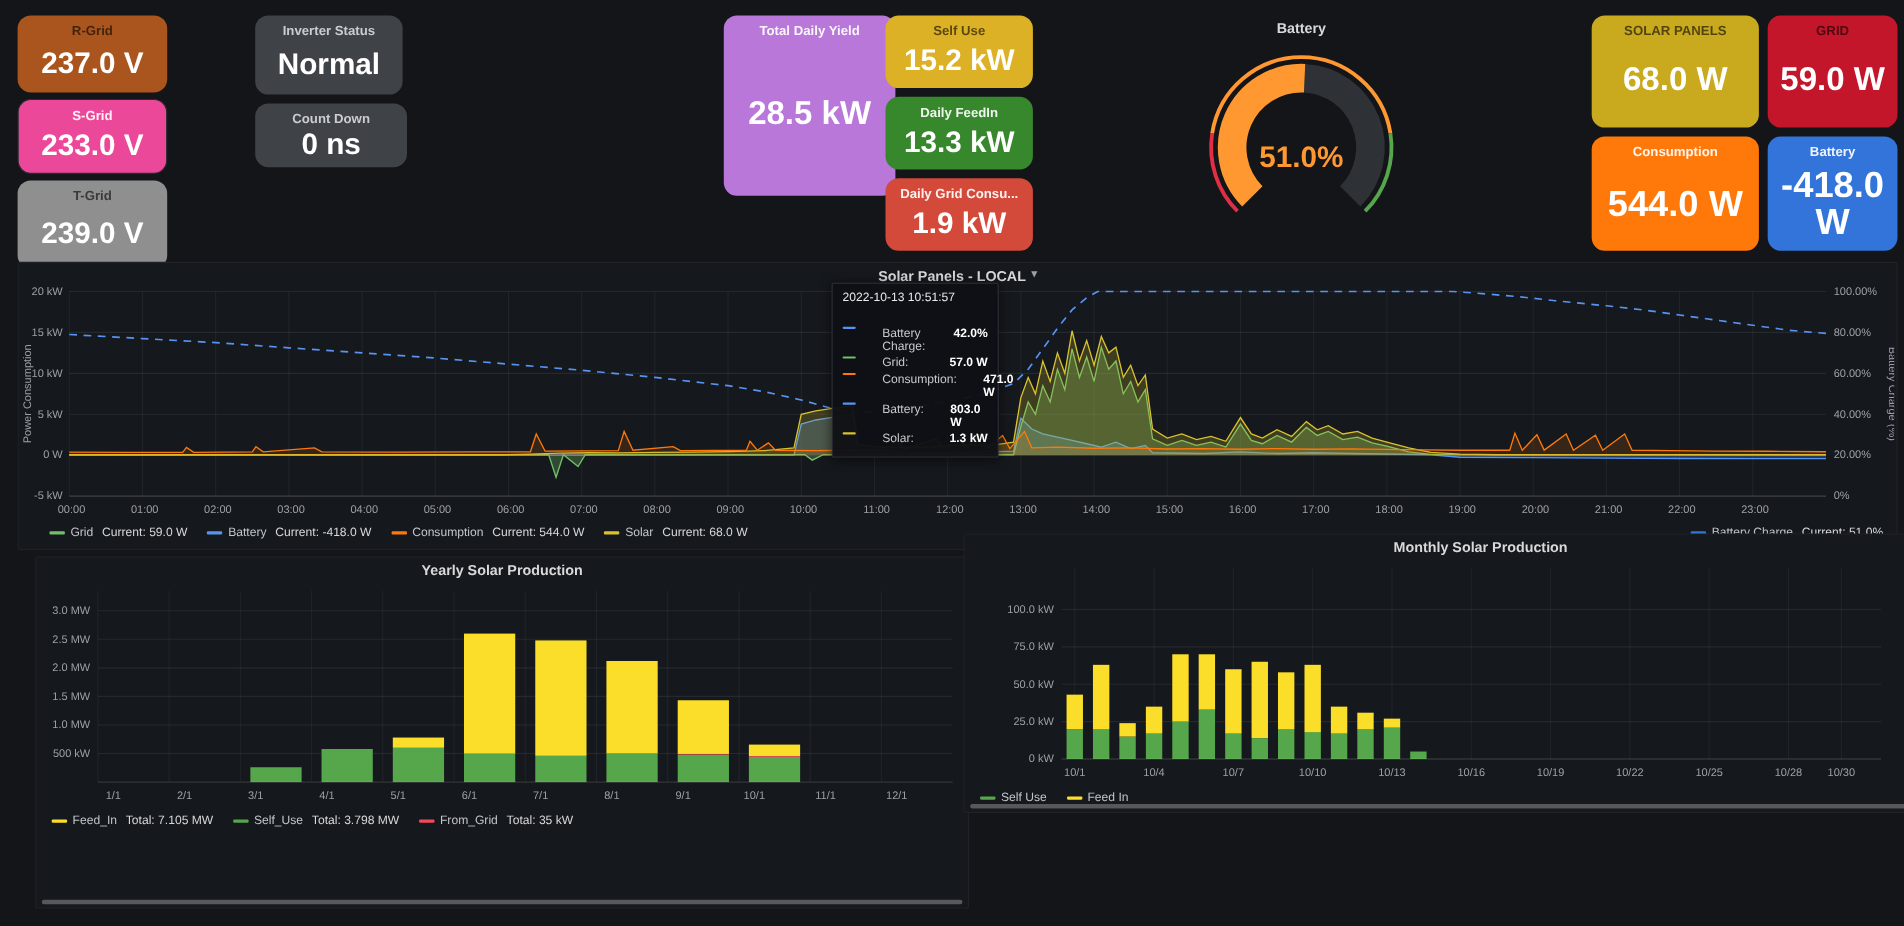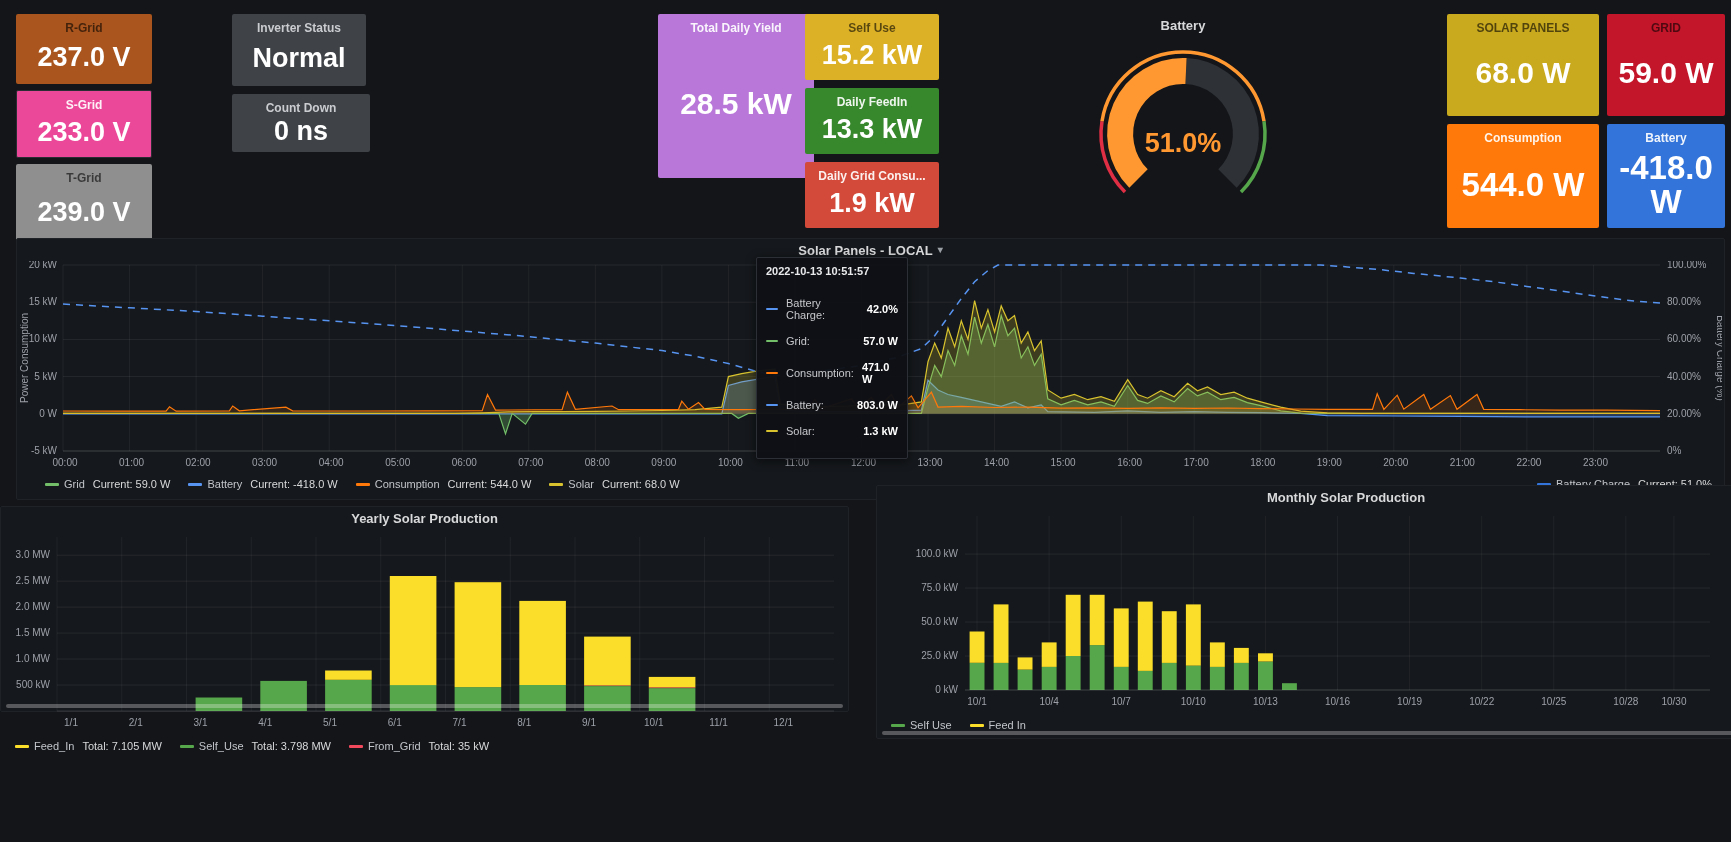--- a/index.html
+++ b/index.html
@@ -1,18 +1,18 @@
 <!DOCTYPE html>
 <html><head>
 <meta charset="utf-8">
 <style>
 *{box-sizing:border-box;margin:0;padding:0}
 html,body{width:1731px;height:842px}
 body{background:#131519;font-family:"Liberation Sans",sans-serif;position:relative;overflow:hidden;color:#d8d9da}
-.stat{position:absolute;border-radius:2px;display:flex;flex-direction:column;align-items:center;padding:7px 4px 4px 4px}
+.stat{position:absolute;border-radius:12px;display:flex;flex-direction:column;align-items:center;padding:7px 4px 4px 4px}
 .stat-title{font-size:12px;font-weight:700;line-height:1.2;white-space:nowrap}
 .stat-value{flex:1;display:flex;align-items:center;justify-content:center;font-weight:700;color:#fff;text-align:center;line-height:1.02}
 .v-md{font-size:27px}.v-lg{font-size:30px}.v-xl{font-size:33px}
 .t-light{color:rgba(255,255,255,0.92)}
 .t-dark{color:rgba(0,0,0,0.6)}
 .t-gray{color:#caccd0}
 #p-rgrid{left:16px;top:14px;width:136px;height:70px}
 #p-sgrid{left:16px;top:90px;width:136px;height:68px;border:1px solid #2a2d33}
 #p-tgrid{left:16px;top:164px;width:136px;height:80px}
 #p-inverter{left:232px;top:14px;width:134px;height:72px}
@@ -21,33 +21,33 @@
 #p-selfuse{left:805px;top:14px;width:134px;height:66px}
 #p-feedin{left:805px;top:88px;width:134px;height:66px}
 #p-gridconsu{left:805px;top:162px;width:134px;height:66px}
 #p-gaugepanel{left:1033px;top:14px;width:300px;height:214px;position:absolute}
 #p-solar{left:1447px;top:14px;width:152px;height:102px}
 #p-grid{left:1607px;top:14px;width:118px;height:102px}
 #p-consumption{left:1447px;top:124px;width:152px;height:104px}
 #p-battery{left:1607px;top:124px;width:118px;height:104px}
 .panel{position:absolute;background:#15181c;border:1px solid #1f2227;border-radius:2px}
 #main-panel{left:16px;top:238px;width:1709px;height:262px}
-#yearly-panel{left:0;top:506px;width:849px;height:206px}
+#yearly-panel{left:32px;top:506px;width:849px;height:320px}
 #monthly-panel{left:876px;top:485px;width:940px;height:254px}
 .panel-title{height:22px;display:flex;align-items:center;justify-content:center;font-size:13px;font-weight:700;color:#d8d9da;gap:5px}
 .caret{color:#9aa0a6;font-size:10px;line-height:1}
 .legend-row{display:flex;gap:18px;align-items:center;padding-left:28px;font-size:11px;color:#b4b7bd;height:22px;position:relative}
 .legend-item{display:flex;align-items:center;gap:5px;cursor:pointer;white-space:nowrap}
 .legend-marker{width:14px;height:3px;border-radius:1px;display:inline-block}
 .legend-label{color:#c2c5ca}
 .legend-value{color:#d8d9da;margin-left:3px}
 #main-legend-right{position:absolute;right:12px;top:0;height:22px;display:flex;align-items:center}
 .tooltip{position:absolute;left:739px;top:18px;width:152px;background:rgba(16,17,22,0.97);border:1px solid #2c2f36;border-radius:2px;padding:7px 9px;font-size:11px;box-shadow:0 2px 10px rgba(0,0,0,.55);z-index:5}
-.tooltip-title{font-weight:700;color:#e8e9eb;margin-bottom:20px}
-.tooltip-row{display:flex;align-items:center;gap:8px;margin:14px 0}
+.tooltip-title{font-weight:400;color:#e8e9eb;margin-bottom:20px}
+.tooltip-row{display:flex;gap:24px;margin:3px 0}
 .tooltip-row .mk{width:12px;height:2px;border-radius:1px;flex:0 0 auto}
 .tooltip-row .lbl{color:#c6c8cc}
 .tooltip-row .val{margin-left:auto;font-weight:700;color:#fff}
 .hscroll{position:absolute;bottom:3px;left:5px;right:5px;height:4px;background:rgba(255,255,255,0.28);border-radius:2px}
 svg{display:block}
 </style>
 </head>
 <body>
 
 <div>

